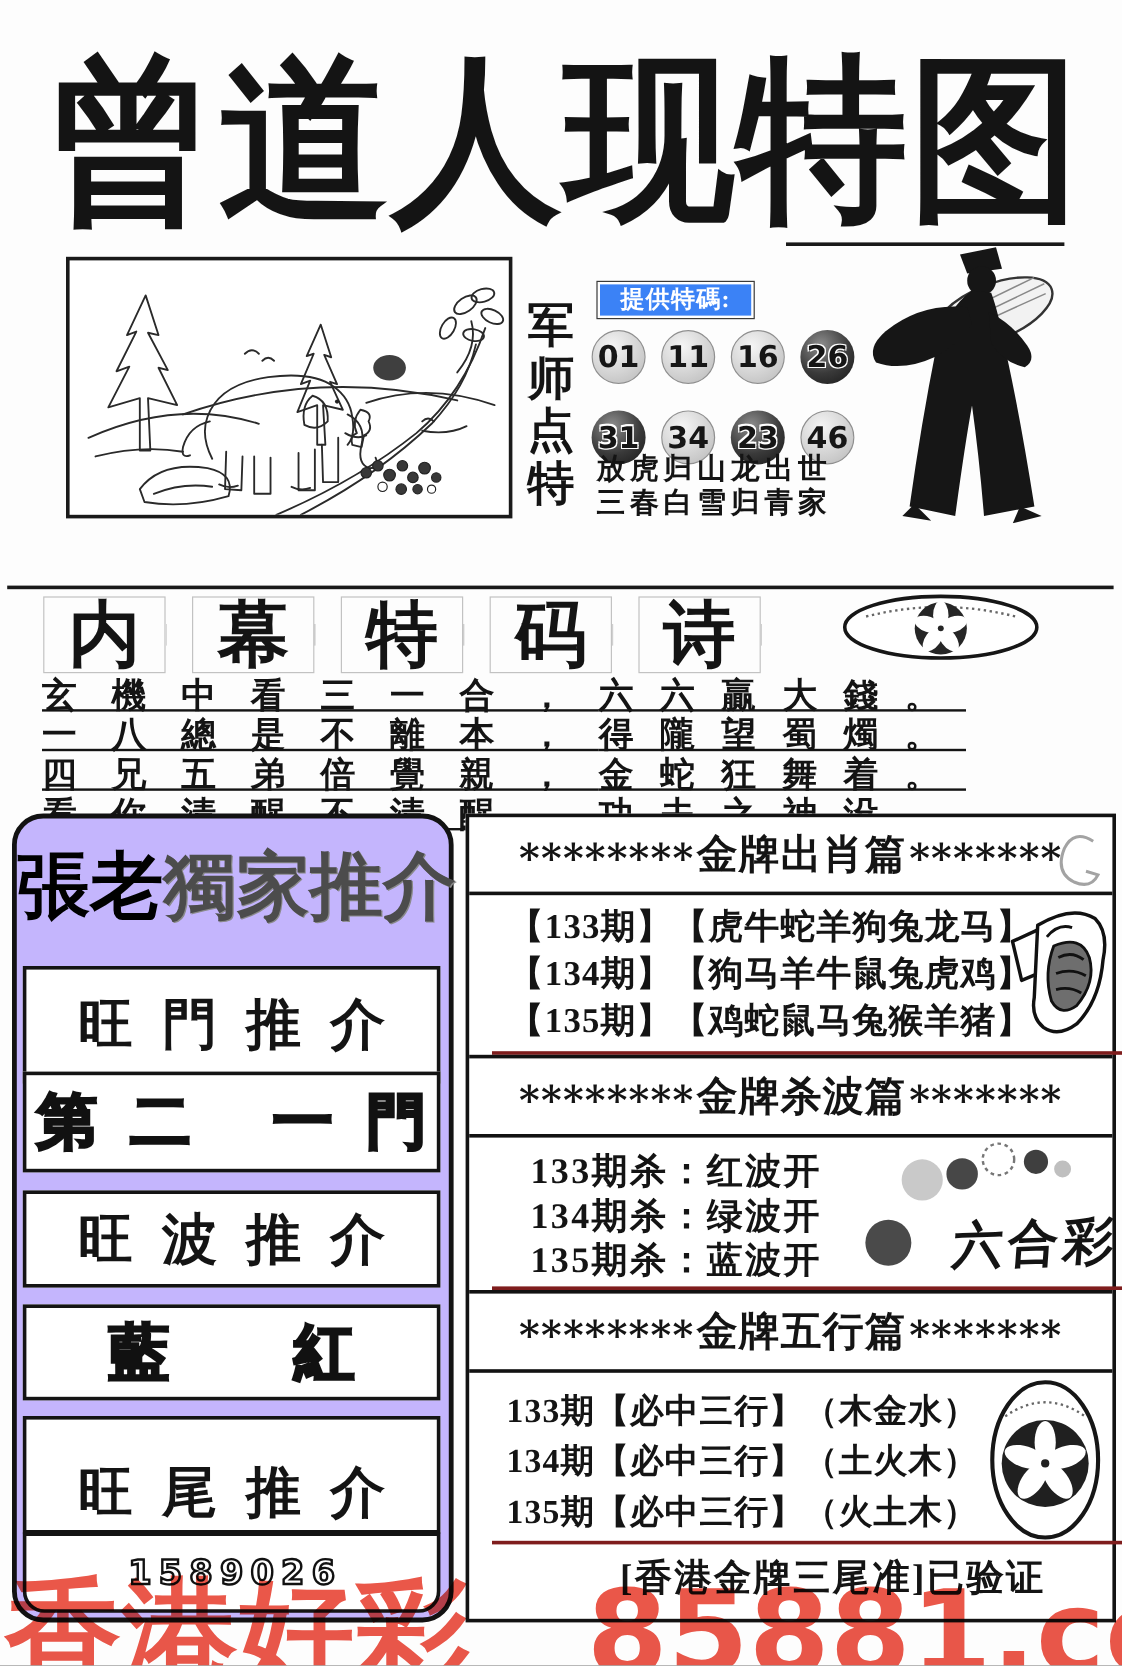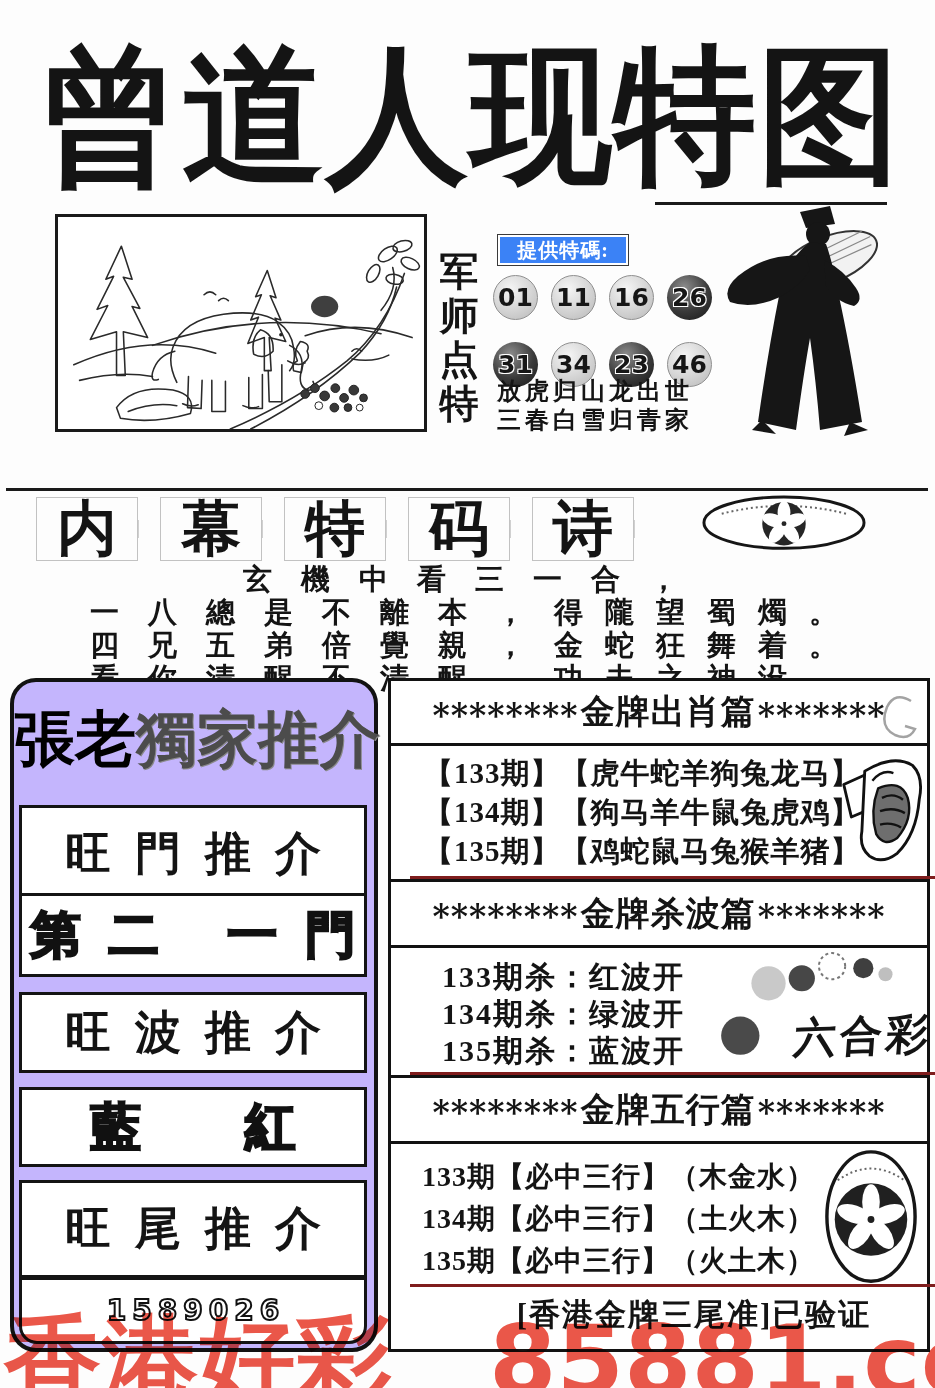--- a/index.html
+++ b/index.html
@@ -62,42 +62,42 @@
   
   .poem-title { position:absolute; left:36px; top:497px; display:flex; gap:22px; }
   .poem-title .cell {
     width:102px; height:64px; border:1px solid #c2c2c2; display:flex; align-items:center; justify-content:center;
     font-size:60px; font-weight:900; box-shadow:24px 0 0 -23px #d0d0d0;
   }
   .poem-logo { position:absolute; left:700px; top:494px; width:168px; height:60px; }
 
   
   .poem-lines { position:absolute; left:35px; top:560px; width:880px; }
-  .poem-row { display:flex; justify-content:center; height:33px; font-size:29px; font-weight:700; white-space:nowrap; }
+  .poem-row { display:flex; justify-content:flex-start; height:33px; font-size:29px; font-weight:700; white-space:nowrap;text-decoration:underline; }
   .poem-left { letter-spacing:29px; } .poem-right { letter-spacing:22px; }
 
   
   .left-panel {
     position:absolute; left:10px; top:678px; width:368px; height:674px;
     border:4px solid #121212; border-radius:26px; background:#c4b5fd;
   }
   .lp-header { position:absolute; left:0; top:4px; width:100%; text-align:center; font-size:61px; font-weight:900; line-height:108px; white-space:nowrap; }
   .lp-strong { color:#000; } .lp-rest { color:#4c4c4c; text-shadow:1px 1px 0 #8a8a8a; }
   .lp-box {
     position:absolute; left:5px; width:348px; border:3px solid #141414; background:#fff;
     display:flex; align-items:center; justify-content:center; white-space:nowrap;
   }
   .lp-box span.solid  { font-size:46px; font-weight:700; letter-spacing:24px; padding-left:24px; }
   .lp-box span.outline{ font-size:50px; font-weight:900; letter-spacing:28px; padding-left:28px;
                         color:#fff; -webkit-text-stroke:2.5px #111; text-shadow:0 0 1px #111; }
   .lp-b1 { top:123px; height:98px; }
   .lp-b2 { top:211px; height:84px; }
   .lp-b3 { top:310px; height:81px; }
   .lp-b4 { top:405px; height:80px; }
-  .lp-b5 { top:498px; height:98px; }
+  .lp-b5 { top:498px; height:98px;align-items:flex-end; }
   .lp-b6 { top:595px; height:67px; border-radius:0 0 18px 18px; }
   .lp-b4 span.outline { letter-spacing:46px; padding-left:46px; }
   .lp-b6 span.outline { font-family:"DejaVu Sans",sans-serif; font-size:28px; letter-spacing:6px; padding-left:6px;text-align:right; -webkit-text-stroke:2px #111; }
 
   
   .right-panel { position:absolute; left:388px; top:678px; width:542px; height:674px; border:3px solid #121212; background:#fff; }
   .rp-strip { position:absolute; left:0; width:100%; border-bottom:3px solid #121212; display:flex; align-items:center; justify-content:center; white-space:nowrap; }
   .rp-h1 { top:0;     height:65px; }
   .rp-c1 { top:65px;  height:133px; }
   .rp-h2 { top:198px; height:69px; border-top:3px solid #121212; }
@@ -257,20 +257,21 @@
         <ellipse cx="0" cy="-11" rx="6.5" ry="12" transform="rotate(216)"></ellipse>
         <ellipse cx="0" cy="-11" rx="6.5" ry="12" transform="rotate(288)"></ellipse>
         <circle cx="0" cy="0" r="2.5" fill="#262626"></circle>
       </g>
     </svg>
   </div>
 
   <div class="poem-lines">
     <div class="poem-row">
       <span class="poem-left">玄機中看三一合，</span>
+      <span class="poem-right">六六贏大錢。</span>
     </div>
     <div class="poem-row">
       <span class="poem-left">一八總是不離本，</span>
       <span class="poem-right">得隴望蜀燭。</span>
     </div>
     <div class="poem-row">
       <span class="poem-left">四兄五弟倍覺親，</span>
       <span class="poem-right">金蛇狂舞着。</span>
     </div>
     <div class="poem-row">

